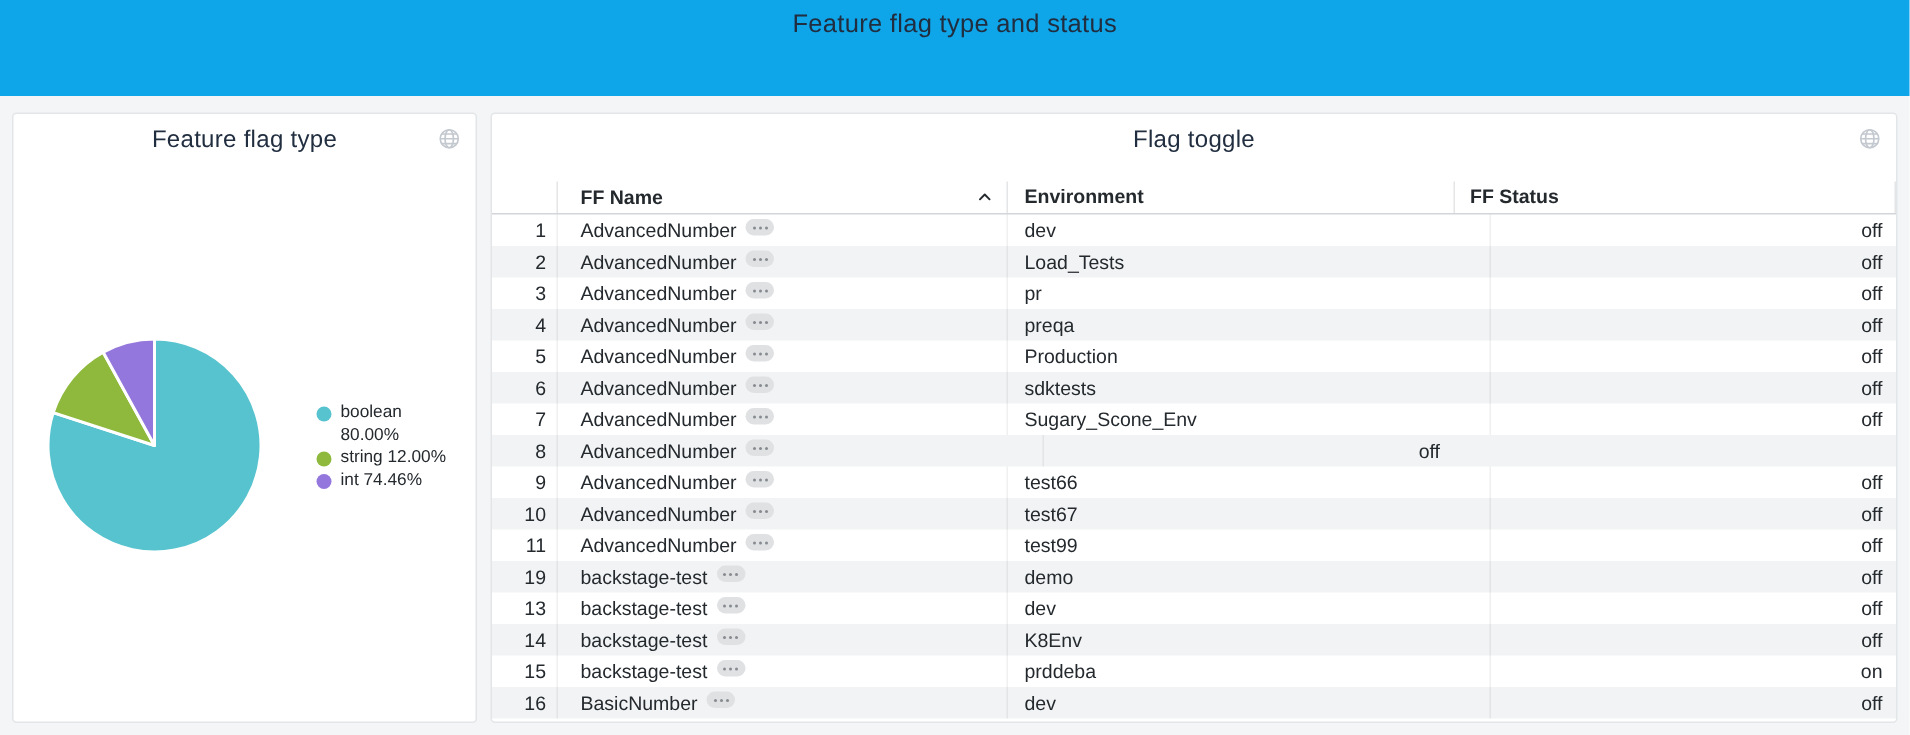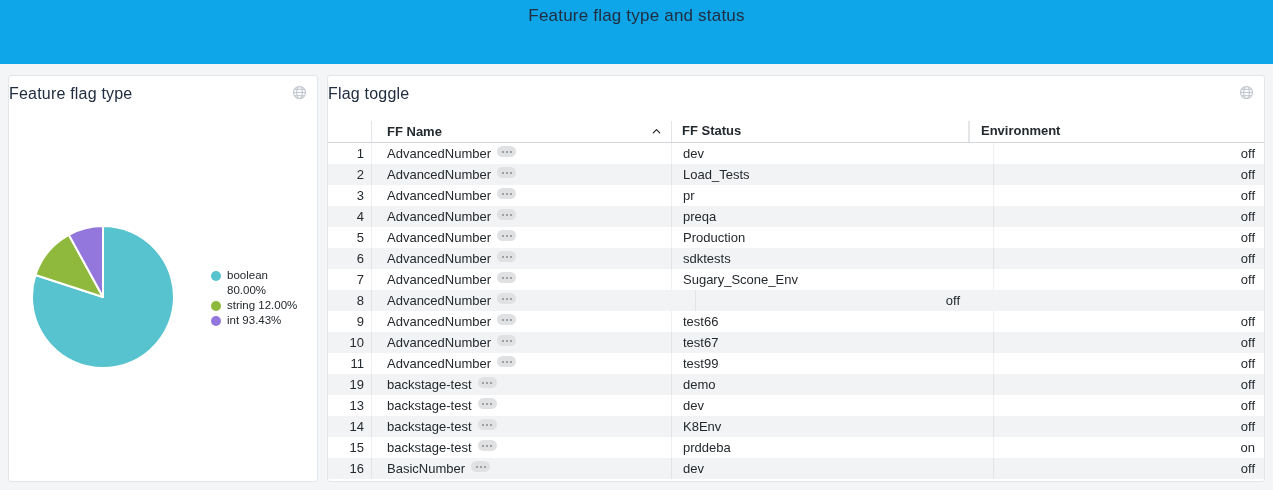--- a/index.html
+++ b/index.html
@@ -23,21 +23,21 @@
   }
 
   
   .panel{
     position:absolute;background:#fff;border:1px solid #e3e6e8;border-radius:3px;
     box-sizing:border-box;
   }
   .panel-pie{left:8px;top:75px;width:310px;height:407px;}
   .panel-table{left:327px;top:75px;width:938px;height:407px;}
   .panel-title{
-    position:absolute;left:0;top:9px;width:100%;text-align:left;
+    position:absolute;left:0;top:9px;width:100%;text-align:center;
     font-size:16px;font-weight:500;color:#212e40;letter-spacing:.2px;
   }
   .panel-link-icon{
     position:absolute;top:9px;right:10px;width:15px;height:15px;cursor:pointer;
   }
 
   
   .pie-svg{position:absolute;left:20px;top:147px;width:148px;height:148px;}
   .legend{position:absolute;left:202px;top:192px;font-size:11.5px;color:#24292e;}
   .legend-item{position:relative;padding-left:16px;line-height:15px;cursor:pointer;}
@@ -109,21 +109,21 @@
           <span class="legend-dot" style="background: rgb(87, 195, 206);"></span>
           <div class="legend-line">boolean</div>
           <div class="legend-line">80.00%</div>
         </div>
         <div class="legend-item">
           <span class="legend-dot" style="background: rgb(142, 185, 60);"></span>
           <div class="legend-line">string 12.00%</div>
         </div>
         <div class="legend-item">
           <span class="legend-dot" style="background: rgb(148, 119, 220);"></span>
-          <div class="legend-line">int 93.43%</div>
+          <div class="legend-line">int 74.46%</div>
         </div>
       </div>
   </div>
 
   <div class="panel panel-table">
     <div class="panel-title">Flag toggle</div>
     <span class="panel-link-icon">
       <svg width="15" height="15" viewBox="0 0 16 16" fill="none" stroke="#c3c9cf" stroke-width="1.2">
         <circle cx="8" cy="8" r="6.4"></circle>
         <ellipse cx="8" cy="8" rx="3" ry="6.4"></ellipse>
@@ -137,25 +137,25 @@
       <div class="tr thead">
         <div class="th c-num"></div>
         <div class="th c-name">
           <span class="th-label">FF Name</span>
           <span class="sort-icon">
             <svg width="11" height="11" viewBox="0 0 12 12" fill="none" stroke="#24292e" stroke-width="1.4" stroke-linecap="round" stroke-linejoin="round">
               <polyline points="2.5,7.5 6,4 9.5,7.5"></polyline>
             </svg>
           </span>
         </div>
+        <div class="th c-env">
+          <span>Environment</span>
+        </div>
         <div class="th c-status">
           <span>FF Status</span>
-        </div>
-        <div class="th c-env">
-          <span>Environment</span>
         </div>
       </div>
       <div id="tbody">
           <div class="tr">
             <div class="td c-num">1</div>
             <div class="td c-name"><span>AdvancedNumber</span><span class="pill" title="..."><i></i><i></i><i></i></span></div>
             <div class="td c-env">dev</div>
             <div class="td c-status">off</div>
           </div>
           <div class="tr stripe">

